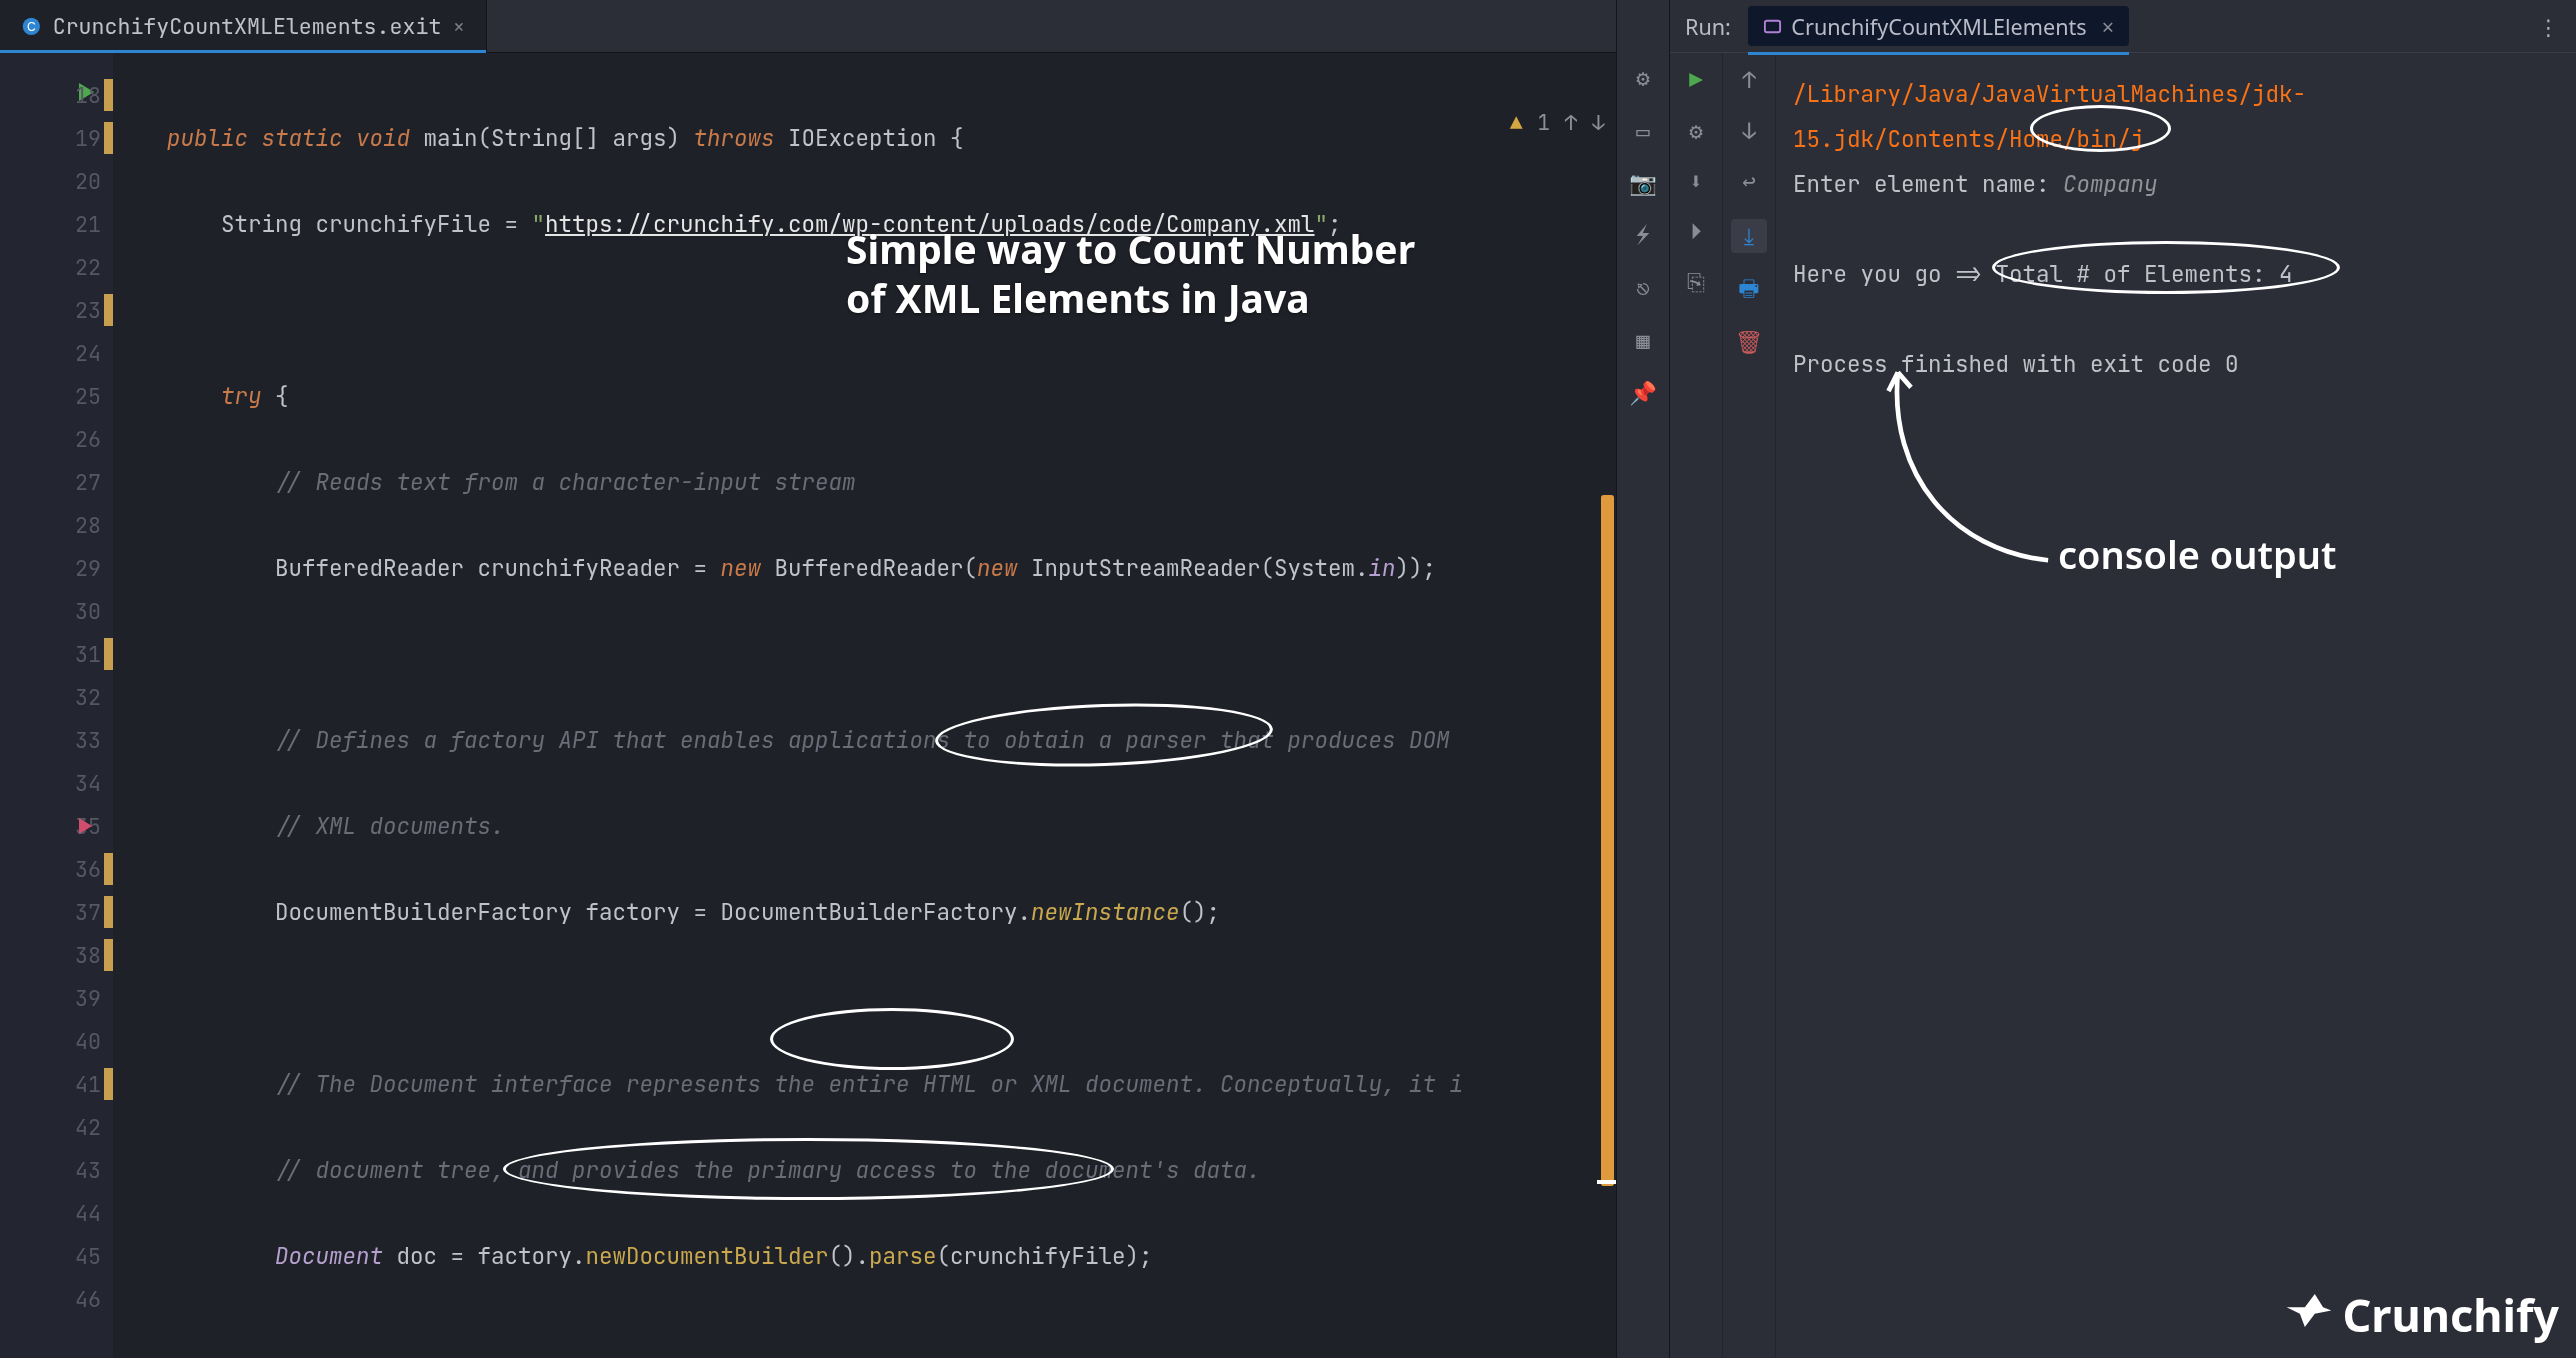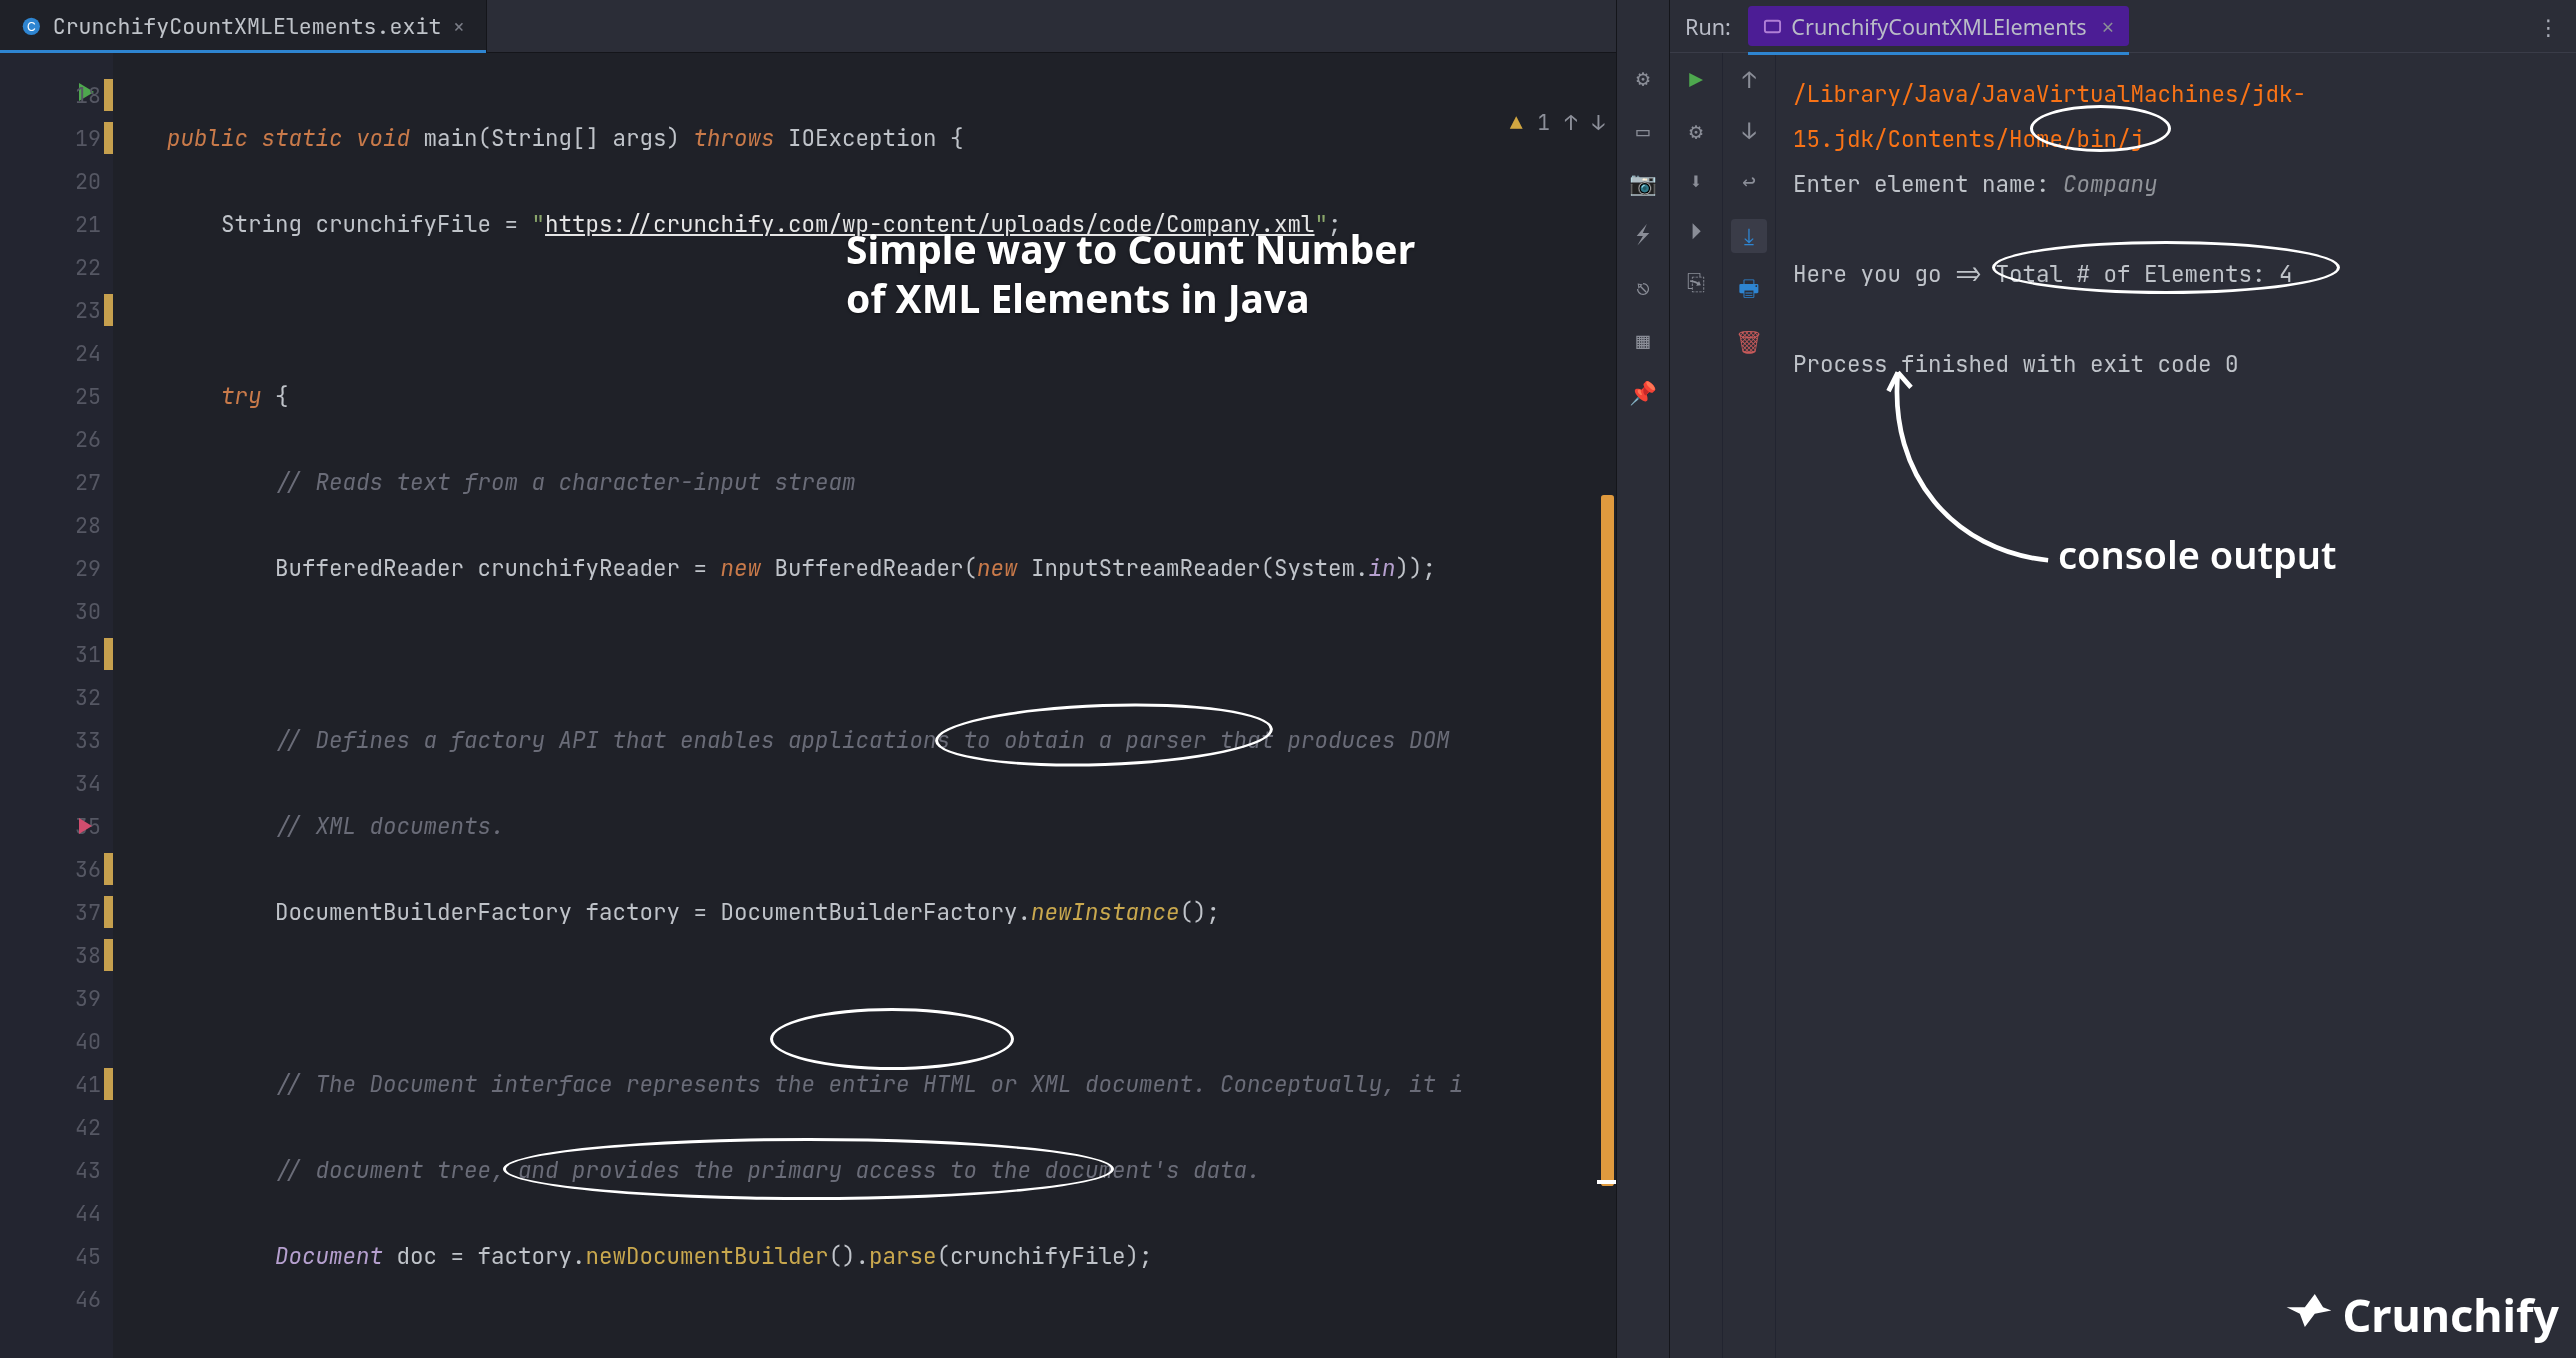--- a/index.html
+++ b/index.html
@@ -163,21 +163,21 @@
   align-items: center;
   gap: 17px;
   padding: 8px 15px;
   border-bottom: 0.9px solid #3a3c48;
   color: #b9bcc7;
   font-size: 21.6px;
   font-family: system-ui, sans-serif;
 }
 .run-header .cfg {
   display:flex; align-items:center; gap:9.4px;
-  background:#4c1d95; padding:5.6px 15px; border-radius:3.8px;
+  background:#0f172a; padding:5.6px 15px; border-radius:3.8px;
   position:relative;
 }
 .run-header .cfg::after {
   content:""; position:absolute; left:0; right:0; bottom:-8.5px; height:2.8px; background:#2e85d1;
 }
 .run-header .cfg .close { color:#8a8d97; margin-left:5.6px; }
 .run-header .more { margin-left:auto; color:#a9acb7; letter-spacing:1.9px; }
 
 .run-body { display:flex; flex:1; }
 

